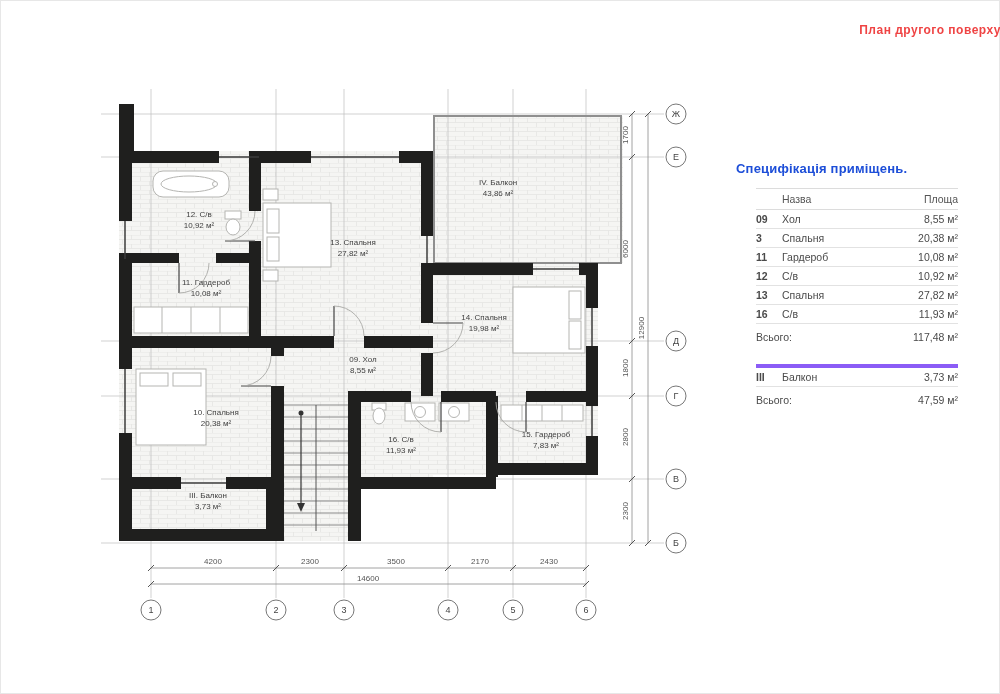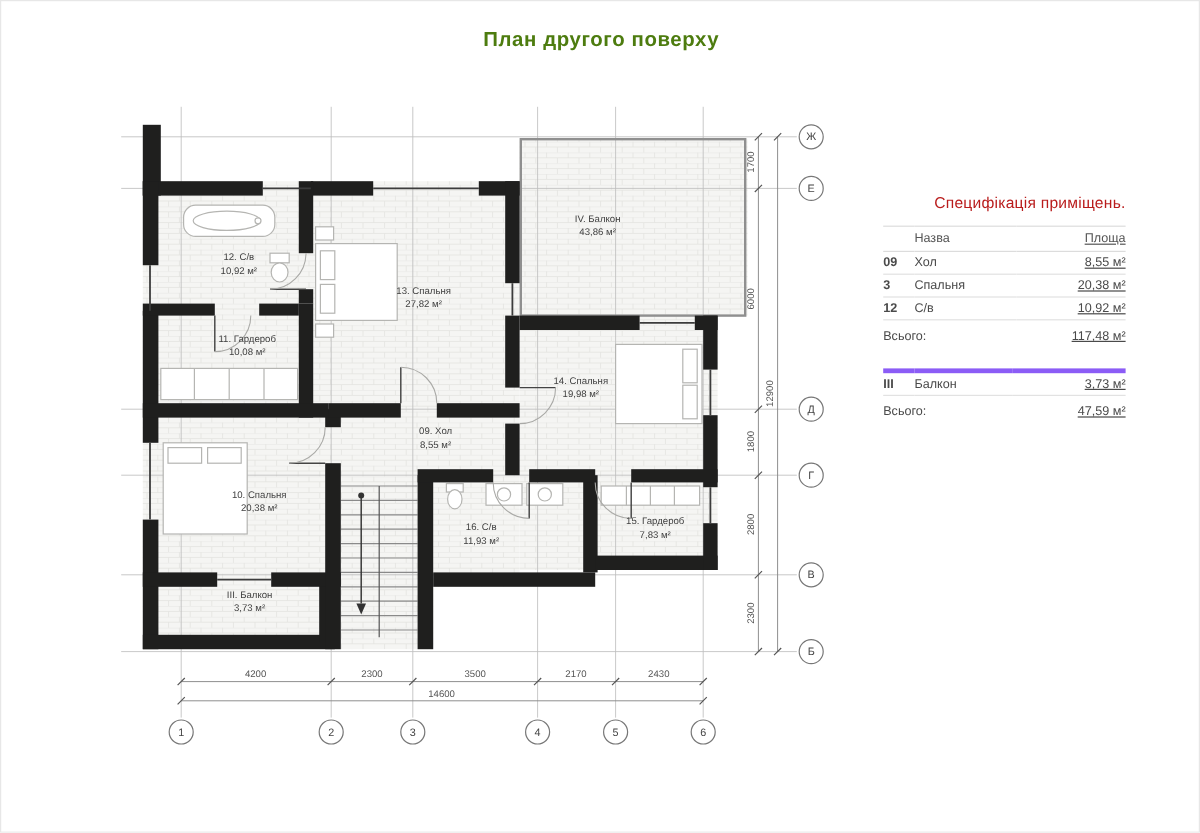--- a/index.html
+++ b/index.html
@@ -2,40 +2,40 @@
 <html><head>
 <meta charset="utf-8">
 <style>
   html,body{margin:0;padding:0;}
   body{
     width:1000px;height:694px;position:relative;background:#fff;
     font-family:"Liberation Sans",sans-serif;overflow:hidden;
   }
   .page{position:absolute;inset:0;border:1px solid #e7e7e7;background:#fff;}
   .title{
-    position:absolute;top:22px;left:0;width:1000px;text-align:center;
-    font-size:17px;font-weight:700;color:#4d7c0f;letter-spacing:.5px;
+    position:absolute;top:22px;left:0;width:1000px;text-align:right;
+    font-size:12px;font-weight:700;color:#ef4444;letter-spacing:.5px;
   }
   svg.plan{position:absolute;left:0;top:0;}
   
   .rl{font-size:8px;fill:#3f3f3f;text-anchor:middle;}
   .dim{font-size:8px;fill:#555;text-anchor:middle;}
   .ax{font-size:9px;fill:#444;text-anchor:middle;}
   
   .spec{position:absolute;left:735px;top:160px;width:202px;color:#4a4a4a;}
   .spec h2{
-    font-size:13px;font-weight:400;color:#b91c1c;text-align:right;
+    font-size:13px;font-weight:700;color:#1d4ed8;text-align:left;
     margin:0 0 12px 0;letter-spacing:.2px;
   }
-  .spec table{width:100%;border-collapse:collapse;font-size:10.5px;color:#4a4a4a;}
+  .spec table{width:100%;border-collapse:collapse;font-size:10.5px;color:#4a4a4a;margin-left:20px;}
   .spec th{font-weight:400;color:#555;text-align:left;padding:4px 0;
     border-top:1px solid #dcdcdc;border-bottom:1px solid #dcdcdc;}
   .spec td{padding:3px 0;border-bottom:1px solid #e2e2e2;}
   .spec .num{width:26px;font-weight:bold;}
-  .spec .ar{text-align:right;text-decoration:underline;}
+  .spec .ar{text-align:right;}
   .spec tr.total td{border-bottom:none;padding-top:7px;}
   .spec table.balc{margin-top:18px;}
   .spec table.balc tr:first-child td{border-top:4px solid #8b5cf6;}
 </style>
 </head>
 <body>
 
 <div class="page">
 
   <div class="title">План другого поверху</div>
@@ -290,24 +290,39 @@
           <td class="num">09</td>
           <td>Хол</td>
           <td class="ar">8,55 м²</td>
         </tr>
         <tr>
           <td class="num">3</td>
           <td>Спальня</td>
           <td class="ar">20,38 м²</td>
         </tr>
         <tr>
+          <td class="num">11</td>
+          <td>Гардероб</td>
+          <td class="ar">10,08 м²</td>
+        </tr>
+        <tr>
           <td class="num">12</td>
           <td>С/в</td>
           <td class="ar">10,92 м²</td>
         </tr>
+        <tr>
+          <td class="num">13</td>
+          <td>Спальня</td>
+          <td class="ar">27,82 м²</td>
+        </tr>
+        <tr>
+          <td class="num">16</td>
+          <td>С/в</td>
+          <td class="ar">11,93 м²</td>
+        </tr>
         <tr class="total">
           <td colspan="2">Всього:</td>
           <td class="ar">117,48 м²</td>
         </tr>
       </tbody>
     </table>
 
     <table class="balc">
       <tbody>
         <tr>

